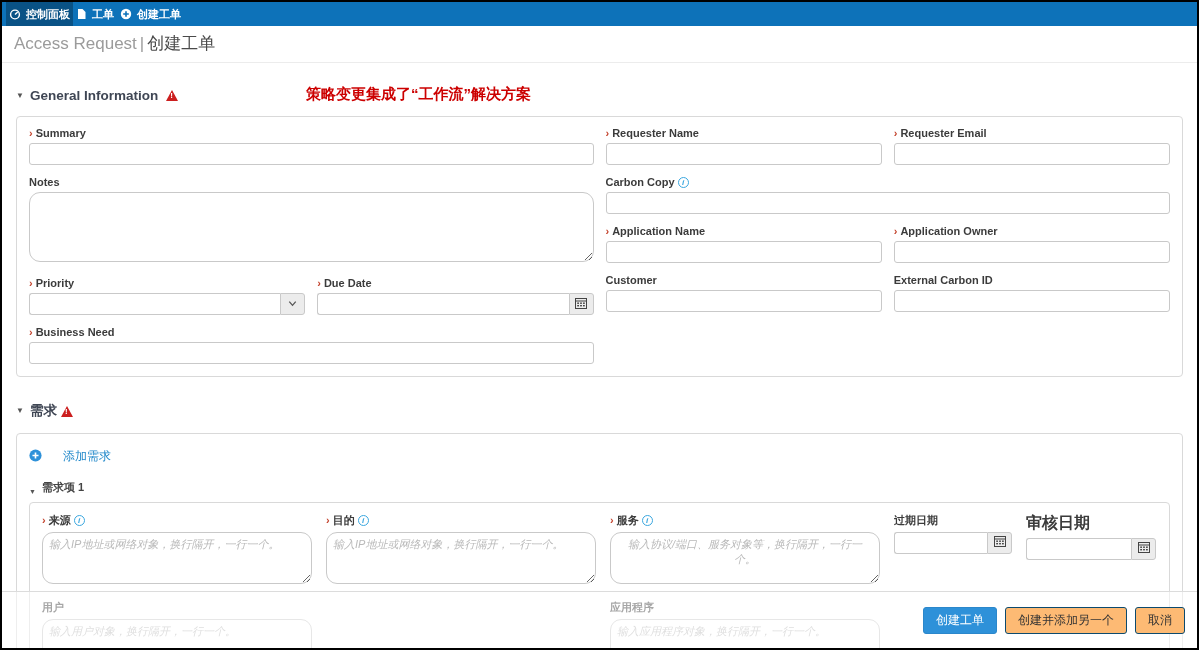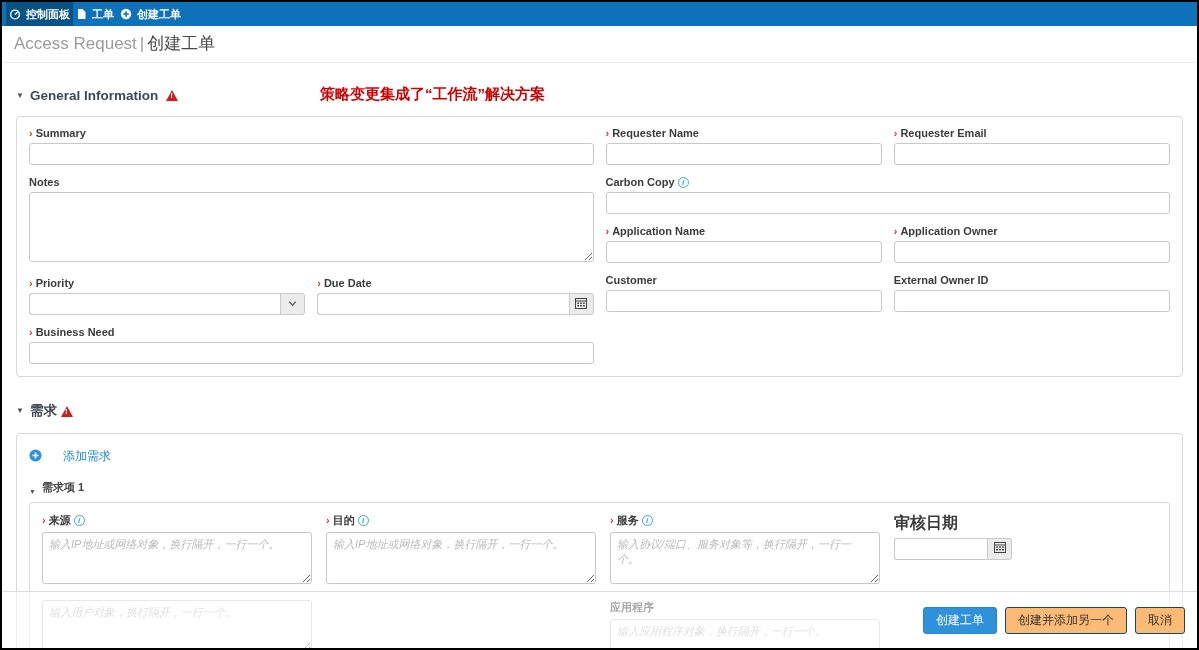--- a/index.html
+++ b/index.html
@@ -15,37 +15,37 @@
   .titlebar{padding:6px 12px 7px;font-size:17px;border-bottom:1px solid #ececec;}
   .title-app{color:#9b9b9b;}
   .title-sep{color:#9b9b9b;margin:0 3px;}
   .title-page{color:#4a4a4a;}
   
   .content{padding:0 14px;}
   .section-hd{margin-top:25px;display:flex;align-items:center;gap:6px;position:relative;
     font-size:13.5px;font-weight:bold;color:#3f4654;}
   .caret{font-size:8px;color:#555;line-height:1;cursor:pointer;}
   .caret-sm{font-size:7px;color:#555;line-height:1;cursor:pointer;}
-  .annotation{position:absolute;left:304px;top:-3px;color:#cc0000;font-size:15px;font-weight:bold;}
+  .annotation{position:absolute;left:290px;top:-3px;color:#cc0000;font-size:15px;font-weight:bold;}
   .warn-tri{position:relative;display:inline-block;width:0;height:0;margin-left:2px;
     border-left:6px solid transparent;border-right:6px solid transparent;border-bottom:11px solid #cc1f1f;}
   .warn-bang{position:absolute;left:-2px;top:2px;color:#fff;font-size:8px;font-weight:bold;line-height:1;}
   .panel{border:1px solid #d9d9d9;border-radius:4px;margin-top:13px;padding:10px 12px 1px;background:#fff;}
   .grid-2{display:grid;grid-template-columns:1fr 1fr;column-gap:12px;}
   .row-2{display:grid;grid-template-columns:1fr 1fr;column-gap:12px;}
   .field{margin-bottom:11px;}
   .field .lbl{display:flex;align-items:center;gap:3px;font-size:11px;font-weight:bold;
     color:#3b3b3b;margin-bottom:4px;}
   .req-mark{color:#c4442e;font-weight:bold;font-size:11px;line-height:1;}
   .info-i{display:inline-flex;align-items:center;justify-content:center;width:11px;height:11px;
     border:1px solid #3aa7df;border-radius:50%;color:#3aa7df;font-size:8px;font-style:italic;
     font-weight:bold;box-sizing:border-box;cursor:pointer;}
   input.txt{width:100%;height:22px;border:1px solid #c9c9c9;border-radius:3px;box-sizing:border-box;
     padding:0 6px;font-size:12px;font-family:inherit;}
-  textarea.ta{width:100%;border:1px solid #c9c9c9;border-radius:3px;box-sizing:border-box;
+  textarea.ta{width:100%;border:1px solid #c9c9c9;border-radius:11px;box-sizing:border-box;
     font-size:11px;padding:4px 6px;font-family:inherit;resize:both;color:#555;}
   textarea.ta::placeholder{font-style:italic;color:#b9b9b9;}
   .ig{display:flex;}
   .ig input{flex:1;min-width:0;height:22px;border:1px solid #c9c9c9;border-right:none;
     border-radius:3px 0 0 3px;box-sizing:border-box;padding:0 6px;font-size:12px;font-family:inherit;}
   .ig .ig-btn{width:25px;height:22px;background:#ececec;border:1px solid #c9c9c9;
     border-radius:0 3px 3px 0;display:flex;align-items:center;justify-content:center;
     cursor:pointer;box-sizing:border-box;padding:0;}
   
   .add-link{display:inline-flex;align-items:center;gap:21px;color:#1f87c9;font-size:12px;
@@ -223,21 +223,21 @@
           </div>
           <div class="row-2">
             <div class="field">
               <span class="lbl">
                   <span>Customer</span>
                 </span>
               <input class="txt" type="text" style="">
             </div>
             <div class="field">
               <span class="lbl">
-                  <span>External Owner ID</span>
+                  <span>External Carbon ID</span>
                 </span>
               <input class="txt" type="text" style="">
             </div>
           </div>
         </div>
       </div>
     </div>
 
     <div class="section-hd">
       <span class="caret">▼</span>
@@ -280,48 +280,73 @@
                 <span class="info-i">i</span>
               </span>
             <textarea class="ta" style="height: 52px;" placeholder="输入IP地址或网络对象，换行隔开，一行一个。"></textarea>
           </div>
           <div>
             <span class="lbl" style="display:flex;align-items:center;gap:3px;font-size:11px;font-weight:bold;color:#3b3b3b;margin-bottom:4px;">
                 <span class="req-mark">›</span>
                 <span>服务</span>
                 <span class="info-i">i</span>
               </span>
-            <textarea class="ta" style="height: 52px;" placeholder="输入协议/端口、服务对象等，换行隔开，一行一个。"></textarea>
-          </div>
-          <div>
-            <span class="lbl" style="display:flex;align-items:center;gap:3px;font-size:16px;font-weight:bold;color:#3b3b3b;margin-bottom:4px;">
-                <span>审核日期</span>
+            <textarea class="ta" style="height: 52px; text-align: center;" placeholder="输入协议/端口、服务对象等，换行隔开，一行一个。"></textarea>
+          </div>
+          <div>
+            <span class="lbl" style="display:flex;align-items:center;gap:3px;font-size:11px;font-weight:bold;color:#3b3b3b;margin-bottom:4px;">
+                <span>过期日期</span>
               </span>
             <div class="ig">
               <input type="text" style="">
               <button class="ig-btn">
                 <span>
                   <svg width="12" height="12" viewBox="0 0 12 12">
                       <rect x="0.5" y="1.5" width="11" height="10" fill="none" stroke="#444"></rect>
                       <line x1="0.5" y1="4" x2="11.5" y2="4" stroke="#444"></line>
                       <rect x="2.2" y="5.5" width="1.8" height="1.4" fill="#444"></rect>
                       <rect x="5.1" y="5.5" width="1.8" height="1.4" fill="#444"></rect>
                       <rect x="8" y="5.5" width="1.8" height="1.4" fill="#444"></rect>
                       <rect x="2.2" y="8" width="1.8" height="1.4" fill="#444"></rect>
                       <rect x="5.1" y="8" width="1.8" height="1.4" fill="#444"></rect>
                       <rect x="8" y="8" width="1.8" height="1.4" fill="#444"></rect>
                     </svg>
                 </span>
               </button>
             </div>
           </div>
+          <div>
+            <span class="lbl" style="display:flex;align-items:center;gap:3px;font-size:16px;font-weight:bold;color:#3b3b3b;margin-bottom:4px;">
+                <span>审核日期</span>
+              </span>
+            <div class="ig">
+              <input type="text" style="">
+              <button class="ig-btn">
+                <span>
+                  <svg width="12" height="12" viewBox="0 0 12 12">
+                      <rect x="0.5" y="1.5" width="11" height="10" fill="none" stroke="#444"></rect>
+                      <line x1="0.5" y1="4" x2="11.5" y2="4" stroke="#444"></line>
+                      <rect x="2.2" y="5.5" width="1.8" height="1.4" fill="#444"></rect>
+                      <rect x="5.1" y="5.5" width="1.8" height="1.4" fill="#444"></rect>
+                      <rect x="8" y="5.5" width="1.8" height="1.4" fill="#444"></rect>
+                      <rect x="2.2" y="8" width="1.8" height="1.4" fill="#444"></rect>
+                      <rect x="5.1" y="8" width="1.8" height="1.4" fill="#444"></rect>
+                      <rect x="8" y="8" width="1.8" height="1.4" fill="#444"></rect>
+                    </svg>
+                </span>
+              </button>
+            </div>
+          </div>
         </div>
 
         <div class="req-grid mt">
           <div>
+            <span class="lbl" style="display:flex;align-items:center;gap:3px;font-size:11px;font-weight:bold;color:#3b3b3b;margin-bottom:4px;">
+                <span>用户</span>
+              </span>
             <textarea class="ta" style="height: 52px;" placeholder="输入用户对象，换行隔开，一行一个。"></textarea>
           </div>
           <div class="c3">
             <span class="lbl" style="display:flex;align-items:center;gap:3px;font-size:11px;font-weight:bold;color:#3b3b3b;margin-bottom:4px;">
                 <span>应用程序</span>
               </span>
             <textarea class="ta" style="height: 52px;" placeholder="输入应用程序对象，换行隔开，一行一个。"></textarea>
           </div>
         </div>
       </div>

